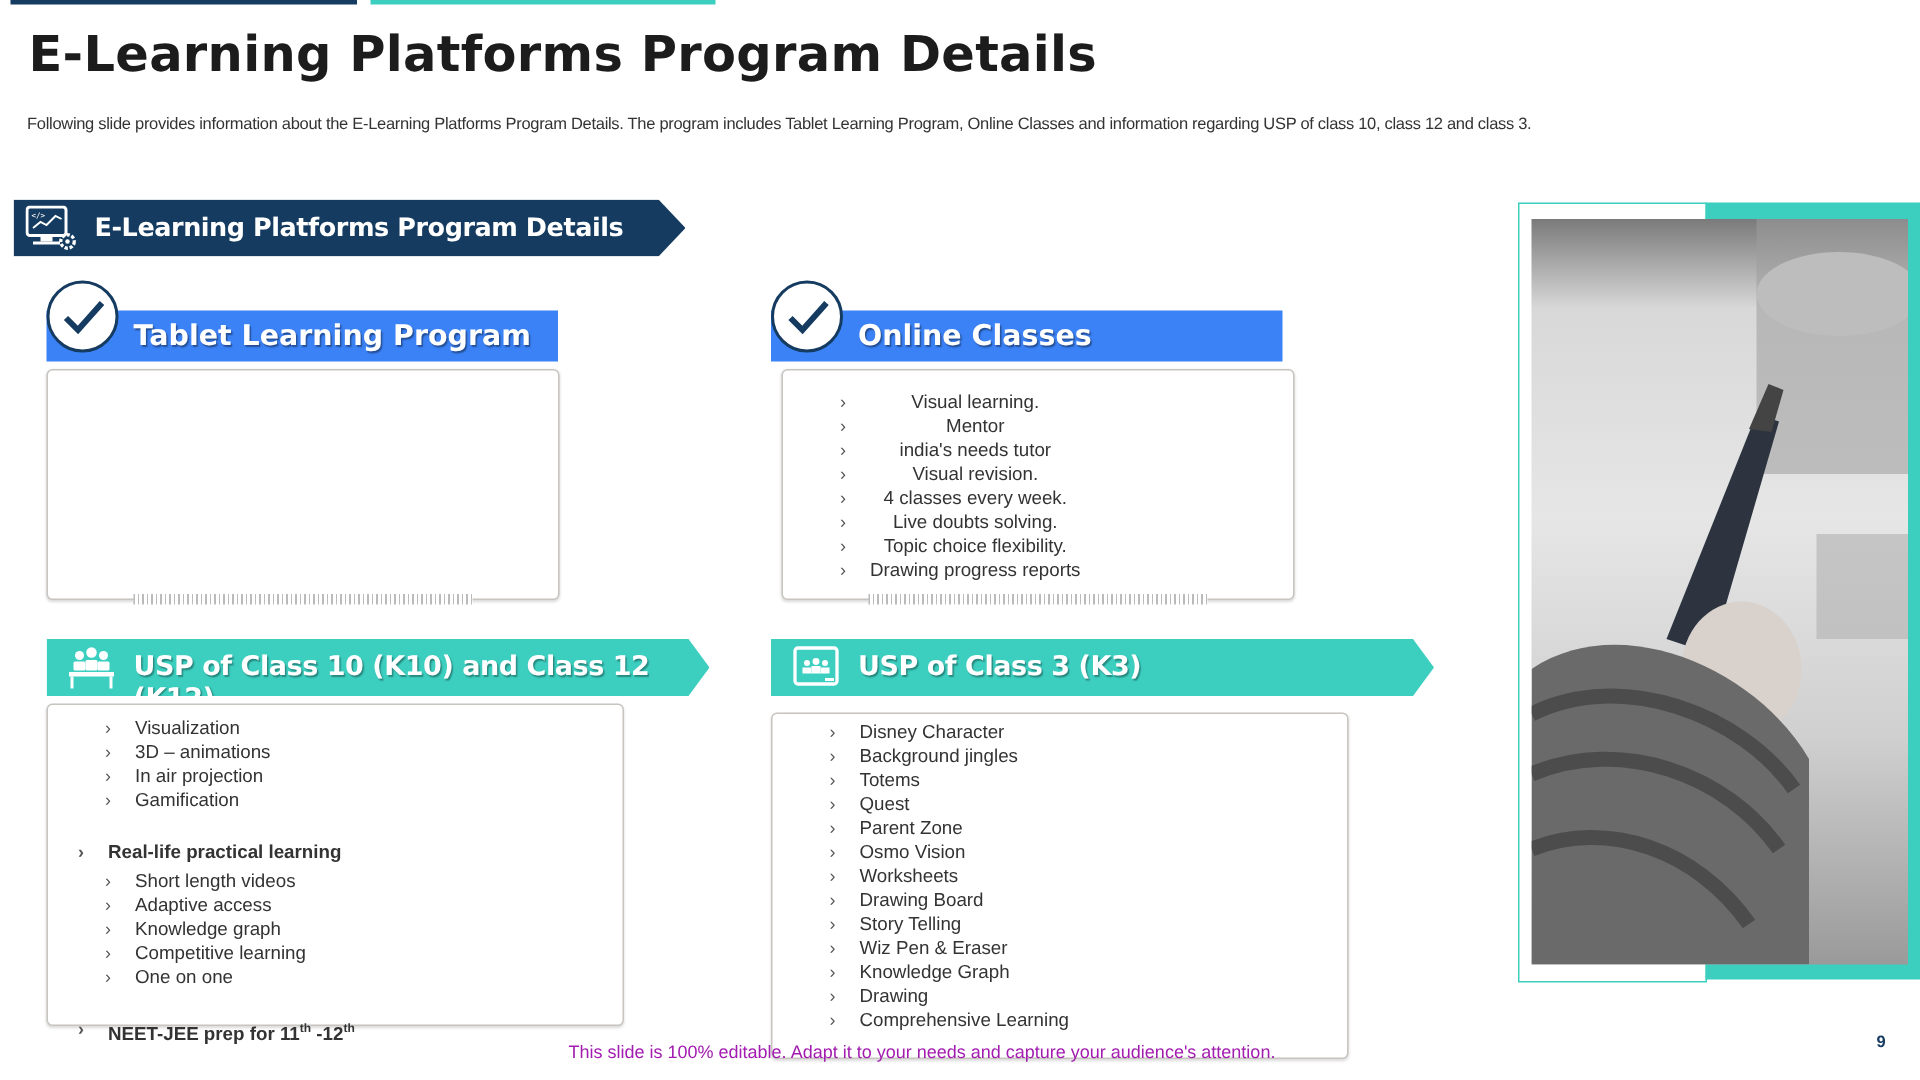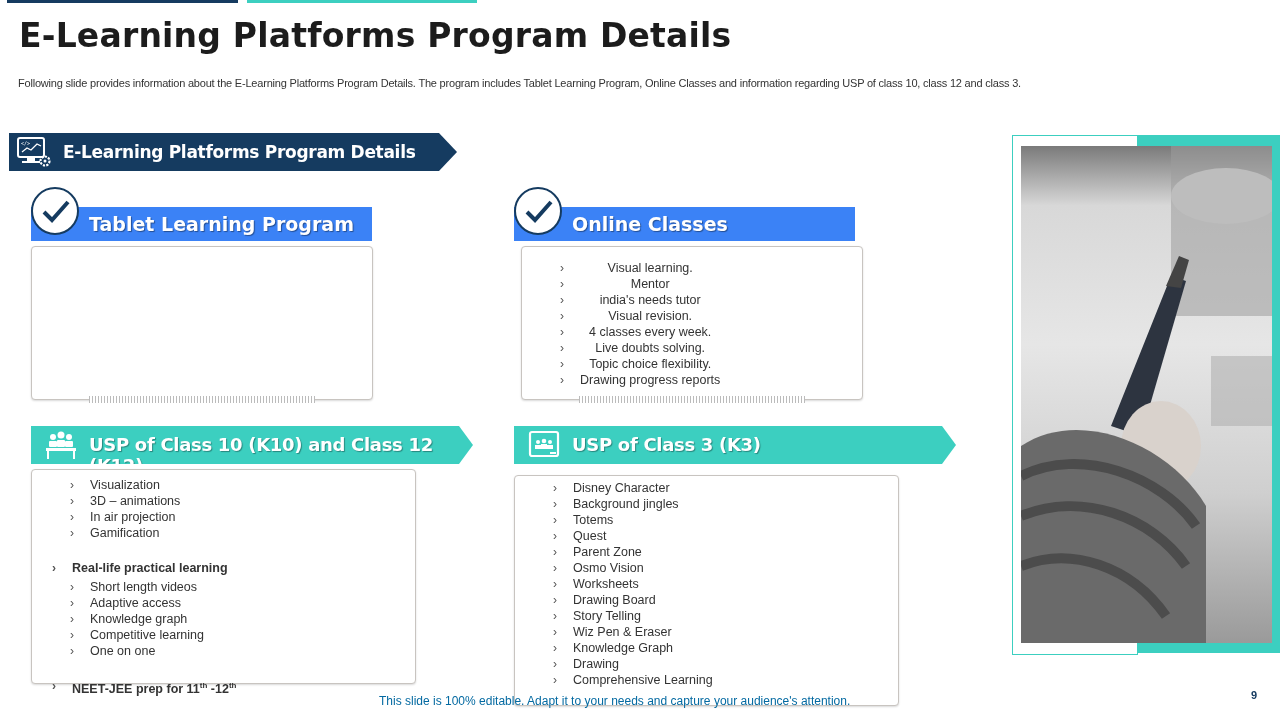--- a/index.html
+++ b/index.html
@@ -22,21 +22,21 @@
   ul.items li{font-size:12.5px;line-height:16px;color:#333;position:relative;padding-left:20px;white-space:nowrap;}
   ul.items li::before{content:"\203A";position:absolute;left:0;top:0;color:#555;font-size:12px;}
   ul.items li.sub{margin-left:18px;}
   ul.items li.bold{font-weight:bold;margin-top:19px;margin-bottom:3px;}
   .tealhdr{position:absolute;height:38px;background:#3ccfc0;}
   .tealhdr .txt{position:absolute;left:58px;top:8px;font-family:"DejaVu Sans",sans-serif;font-weight:bold;font-size:18px;color:#fff;text-shadow:1px 1px 1px rgba(0,0,0,0.35);letter-spacing:-0.3px;}
   .tealhdr .icon{position:absolute;left:14px;top:4px;width:32px;height:30px;}
   .photo-frame{position:absolute;left:1012px;top:135px;width:126px;height:520px;border:1px solid #3ccfc0;box-sizing:border-box;}
   .photo-teal{position:absolute;left:1137px;top:135px;width:143px;height:518px;background:#3ccfc0;}
   .photo{position:absolute;left:1021px;top:146px;width:251px;height:497px;overflow:hidden;background:linear-gradient(180deg,#7a7a7a 0%,#d8d8d8 12%,#e6e6e6 40%,#cfcfcf 70%,#9a9a9a 100%);}
-  .footer{position:absolute;left:379px;top:694px;font-size:12px;color:#0369a1;}
+  .footer{position:absolute;left:379px;top:694px;font-size:12px;color:#a21caf;}
   .pagenum{position:absolute;left:1251px;top:689px;font-size:11px;font-weight:bold;color:#153b60;}
 </style>
 </head>
 <body>
 
 <div class="topbar navy"></div>
 <div class="topbar teal"></div>
 
 <div class="title">E-Learning Platforms Program Details</div>
 <div class="subtitle">Following slide provides information about the E-Learning Platforms Program Details. The program includes Tablet Learning Program,  Online Classes and information regarding  USP of class 10, class 12 and class 3.</div>

